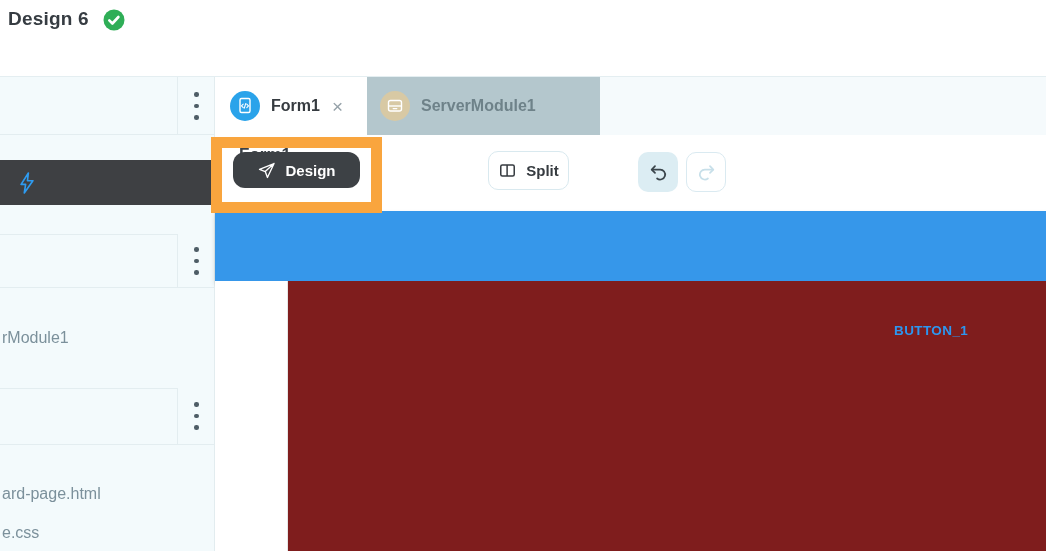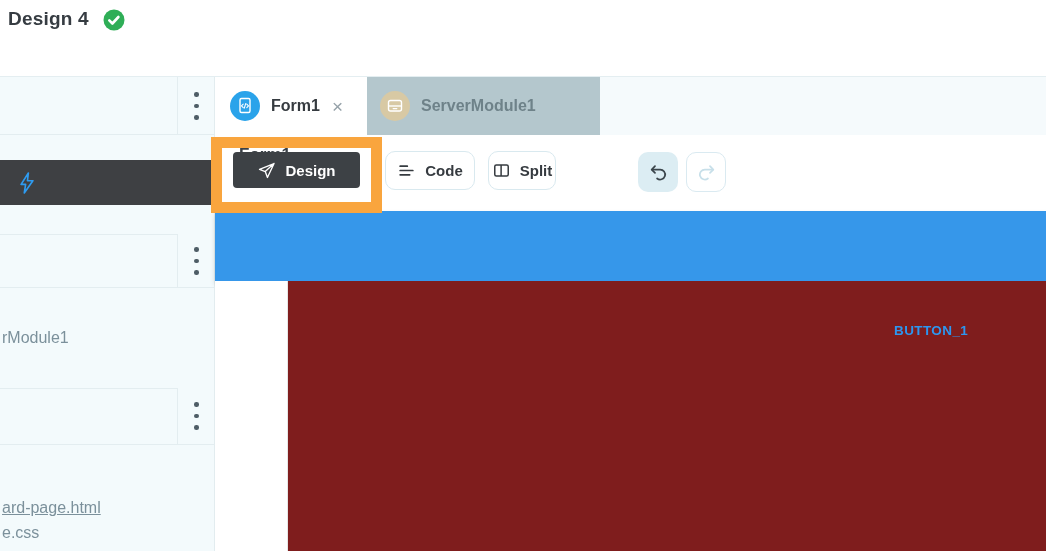--- a/index.html
+++ b/index.html
@@ -32,23 +32,23 @@
   #tab-form1 { left:0; width:152px; background:#ffffff; padding-left:15px; }
   #tab-servermodule1 { left:152px; width:233px; background:#b4c7cd; padding-left:13px; }
   .tab-label { margin-left:11px; font-size:16px; font-weight:700; color:#363b40; }
   #tab-servermodule1 .tab-label { color:#6e8289; font-weight:600; }
   .tab-close { margin-left:12px; font-size:19px; line-height:1; color:#96a2a9; cursor:pointer; }
 
   
   #toolbar { left:215px; top:135px; width:831px; height:76px; background:#ffffff; }
   .tbtn { position:absolute; display:flex; align-items:center; justify-content:center; gap:9px; cursor:pointer;
           font-size:15px; font-weight:700; color:#363b40; background:#fff; border:1.5px solid #d9e9ef; border-radius:10px; }
-  #design-btn { left:18px; top:17px; width:127px; height:36px; background:#3d4145; border:none; border-radius:4px; color:#ffffff; }
+  #design-btn { left:18px; top:17px; width:127px; height:36px; background:#3d4145; border:none; border-radius:12px; color:#ffffff; }
   #code-btn  { left:170px; top:16px; width:90px;  height:39px; }
-  #split-btn { left:273px; top:16px; width:68px;  height:39px; }
+  #split-btn { left:273px; top:16px; width:81px;  height:39px; }
   #undo-btn  { left:423px; top:17px; width:40px; height:40px; background:#dcedf3; border:none; border-radius:10px; }
   #redo-btn  { left:471px; top:17px; width:40px; height:40px; border:1.5px solid #daeaf1; border-radius:10px; cursor:default; }
   #redo-btn .flip { transform:scaleX(-1); display:flex; }
   #toolbar-form-name { left:545px; top:17px; width:100px; height:40px; display:flex; align-items:center; justify-content:center;
                        font-size:17px; font-weight:700; color:#3a4046; }
 
   
   #canvas-navbar { left:215px; top:211px; width:831px; height:70px; background:#3697ea; box-shadow:0 3px 5px rgba(0,0,0,.16); cursor:pointer; }
   #canvas { left:215px; top:281px; width:831px; height:270px; background:#7f1d1d; }
   #canvas-gutter { position:absolute; left:0; top:0; width:72px; height:270px; background:#ffffff; }
@@ -56,21 +56,21 @@
   #canvas-button { position:absolute; left:679px; top:42px; font-size:13.5px; font-weight:700; letter-spacing:.4px; color:#2d96f0; cursor:pointer; }
 
   
   #highlight-box { left:211px; top:137px; width:171px; height:76px; border:11px solid #f9a53e; z-index:50; pointer-events:none; }
 
   svg { display:block; }
 </style>
 </head>
 <body>
 
-<div class="abs" id="page-title">Design 4</div>
+<div class="abs" id="page-title">Design 6</div>
 <span class="abs" id="save-status">
   <svg width="22" height="22" viewBox="0 0 22 22">
     <circle cx="11" cy="11" r="10.5" fill="#2fae57"></circle>
     <path d="M6.3 11.4 l3.1 3.1 6-6.5" stroke="#ffffff" stroke-width="2.6" fill="none" stroke-linecap="round" stroke-linejoin="round"></path>
   </svg>
 </span>
 <div class="abs" id="panels-top-border"></div>
 
 <div class="abs" id="sidebar">
 
@@ -103,21 +103,21 @@
 
   <div class="sb-line" style="left:0; top:311px; width:177px; height:1px;"></div>
   <div class="sb-line" style="left:177px; top:311px; width:1px; height:56px;"></div>
   <div class="kebab" style="left:188px; top:319px;" aria-label="section menu">
     <i></i>
       <i></i>
       <i></i>
   </div>
   <div class="sb-line" style="left:0; top:367px; width:214px; height:1px;"></div>
 
-  <div class="sb-item" style="top:422px;text-decoration:underline;">ard-page.html</div>
+  <div class="sb-item" style="top:408px;">ard-page.html</div>
   <div class="sb-item" style="top:447px;">e.css</div>
 </div>
 
 <div class="abs" id="tabbar">
 
   <div class="tab" id="tab-form1">
     <span>
       <svg width="30" height="30" viewBox="0 0 30 30">
         <circle cx="15" cy="15" r="15" fill="#2aa3ea"></circle>
         <rect x="10" y="7.5" width="10" height="14" rx="1.5" fill="none" stroke="#ffffff" stroke-width="1.4"></rect>
@@ -145,28 +145,20 @@
 
   <div class="tbtn" id="design-btn">
     <span>
       <svg width="19" height="19" viewBox="0 0 24 24">
         <path d="M21.5 3.2 L3.2 10.6 L10.4 13.4 L13.2 20.8 Z M10.4 13.4 L21.5 3.2" fill="none" stroke="#ffffff" stroke-width="1.7" stroke-linejoin="round" stroke-linecap="round"></path>
       </svg>
     </span>
     <span>Design</span>
   </div>
 
-  <div class="tbtn" id="code-btn">
-    <span>
-      <svg width="19" height="19" viewBox="0 0 24 24">
-        <path d="M4 6.5 h9 M4 12 h16 M4 17.5 h12" fill="none" stroke="#363b40" stroke-width="2.2" stroke-linecap="round"></path>
-      </svg>
-    </span>
-    <span>Code</span>
-  </div>
 
   <div class="tbtn" id="split-btn">
     <span>
       <svg width="19" height="19" viewBox="0 0 24 24">
         <rect x="3.5" y="5" width="17" height="14" rx="2" fill="none" stroke="#363b40" stroke-width="1.9"></rect>
         <path d="M11.5 5 v14" stroke="#363b40" stroke-width="1.9"></path>
       </svg>
     </span>
     <span>Split</span>
   </div>

